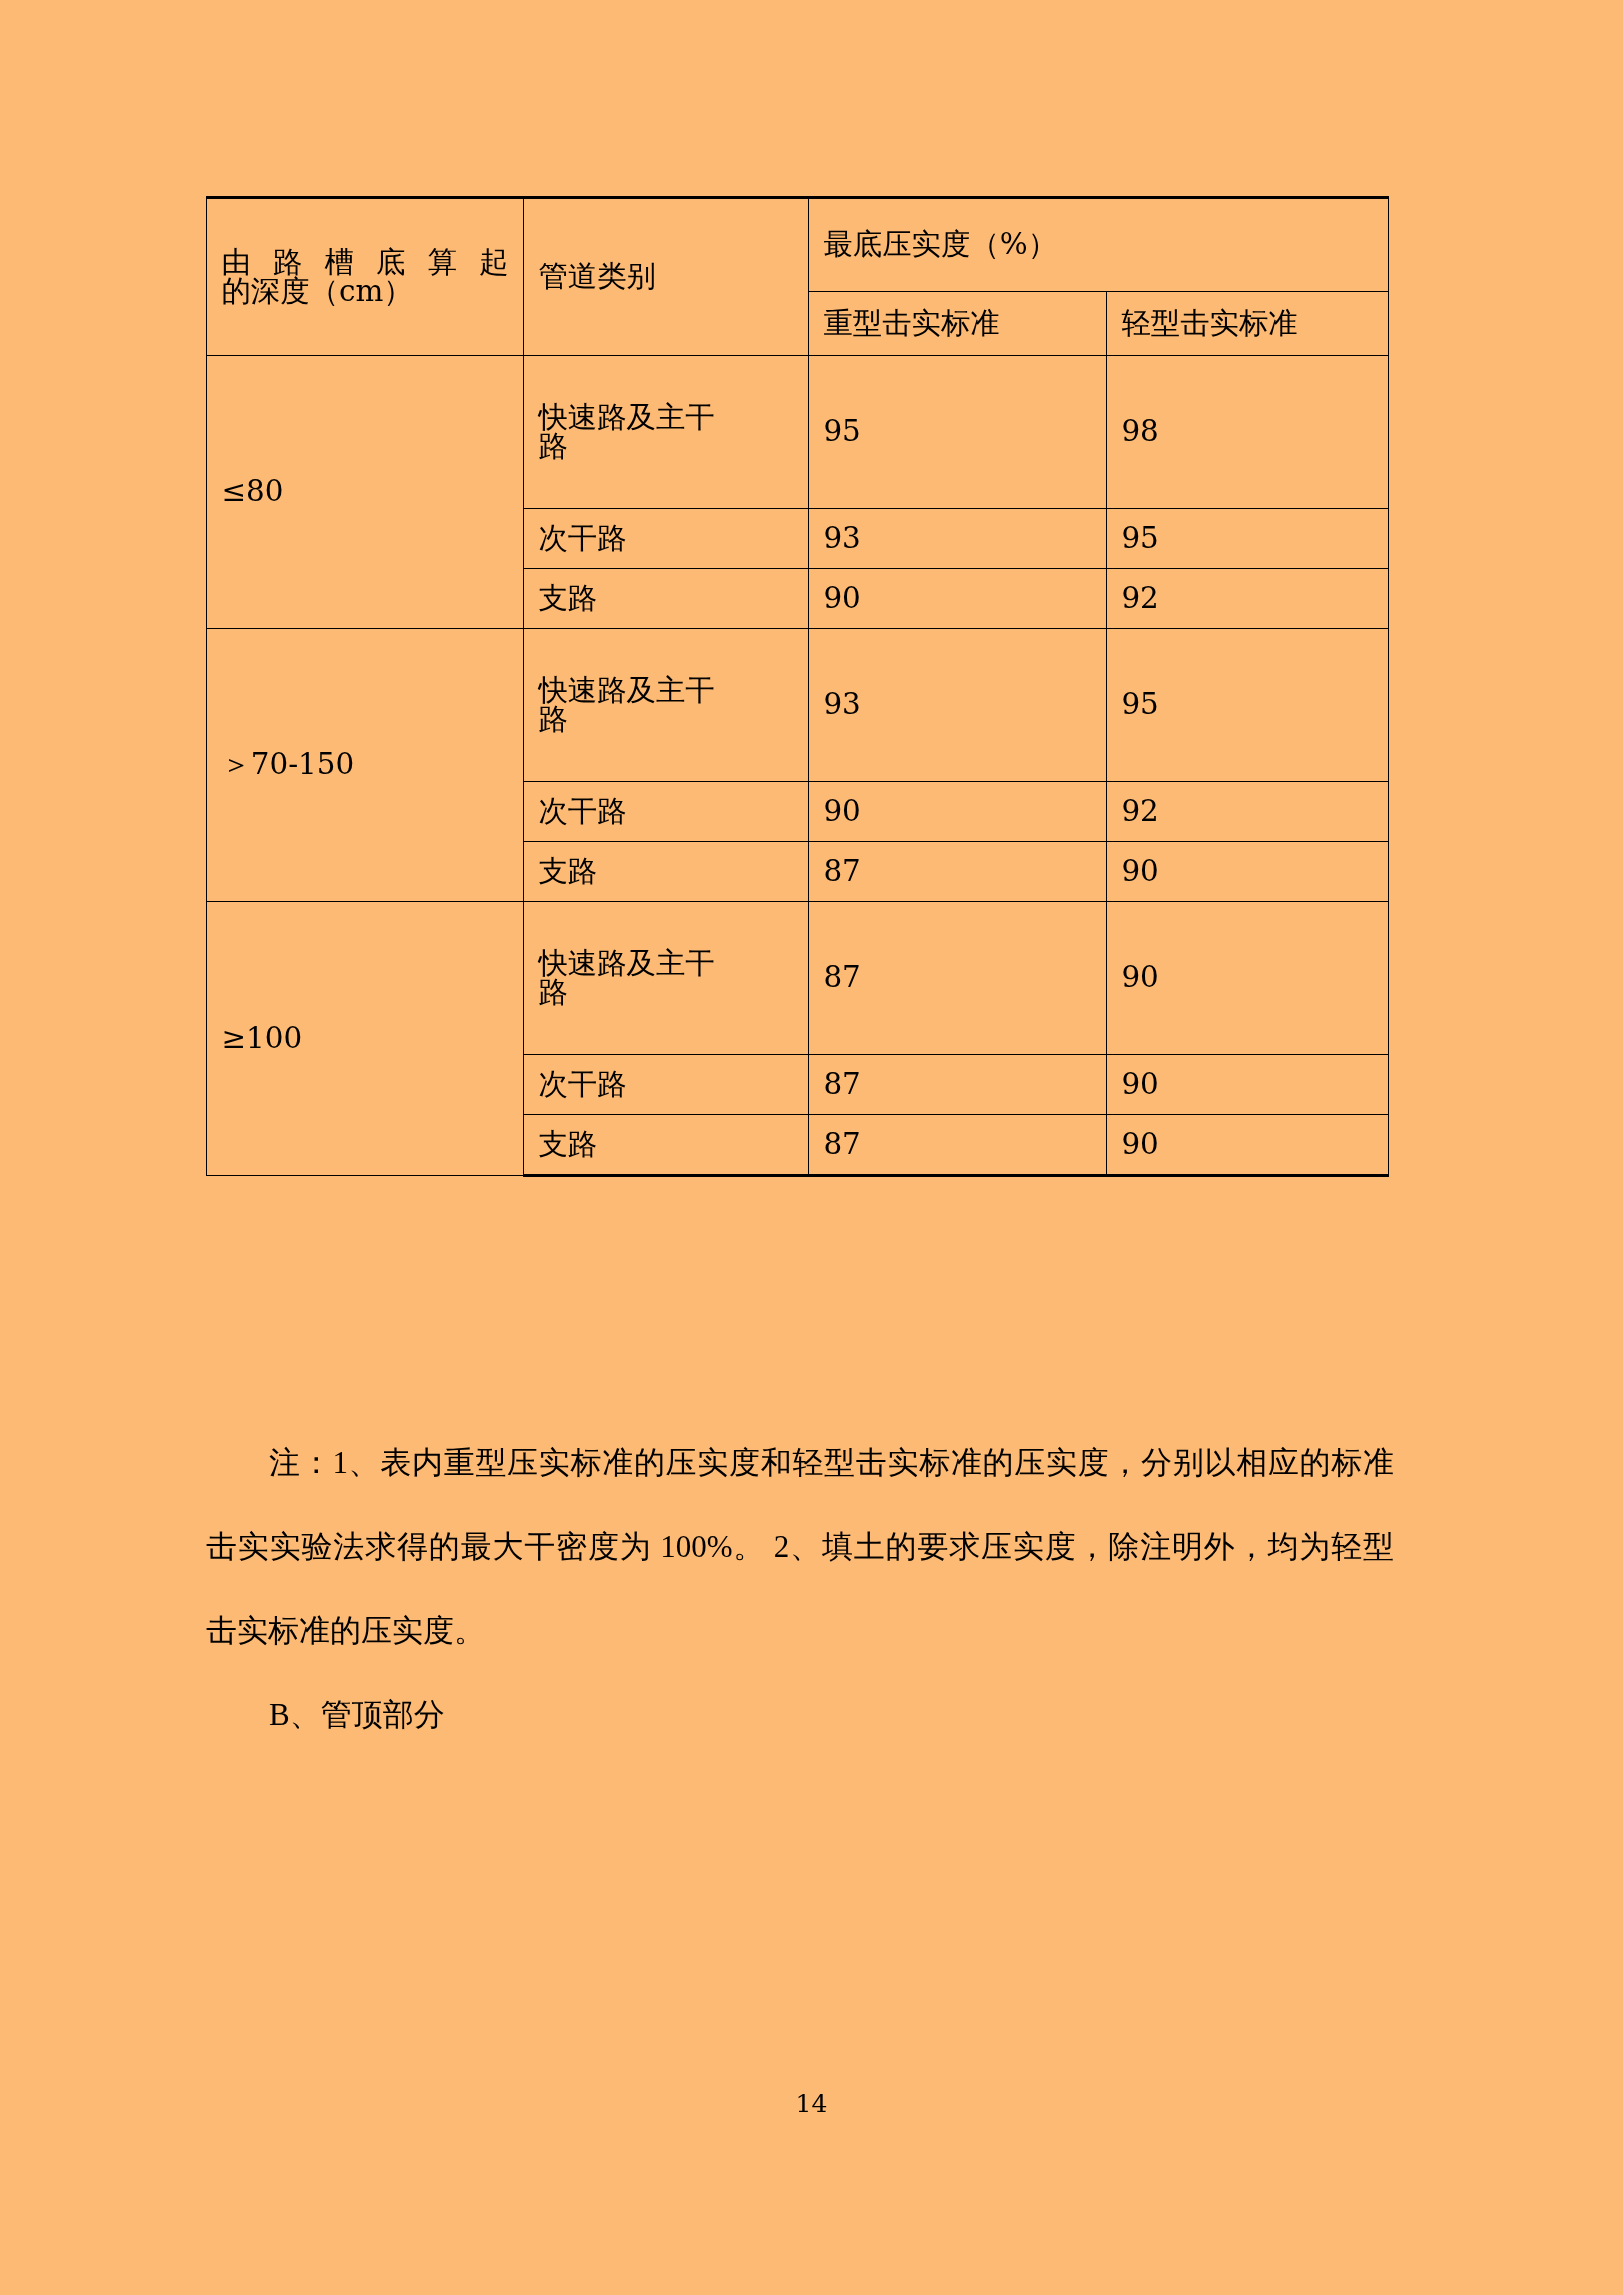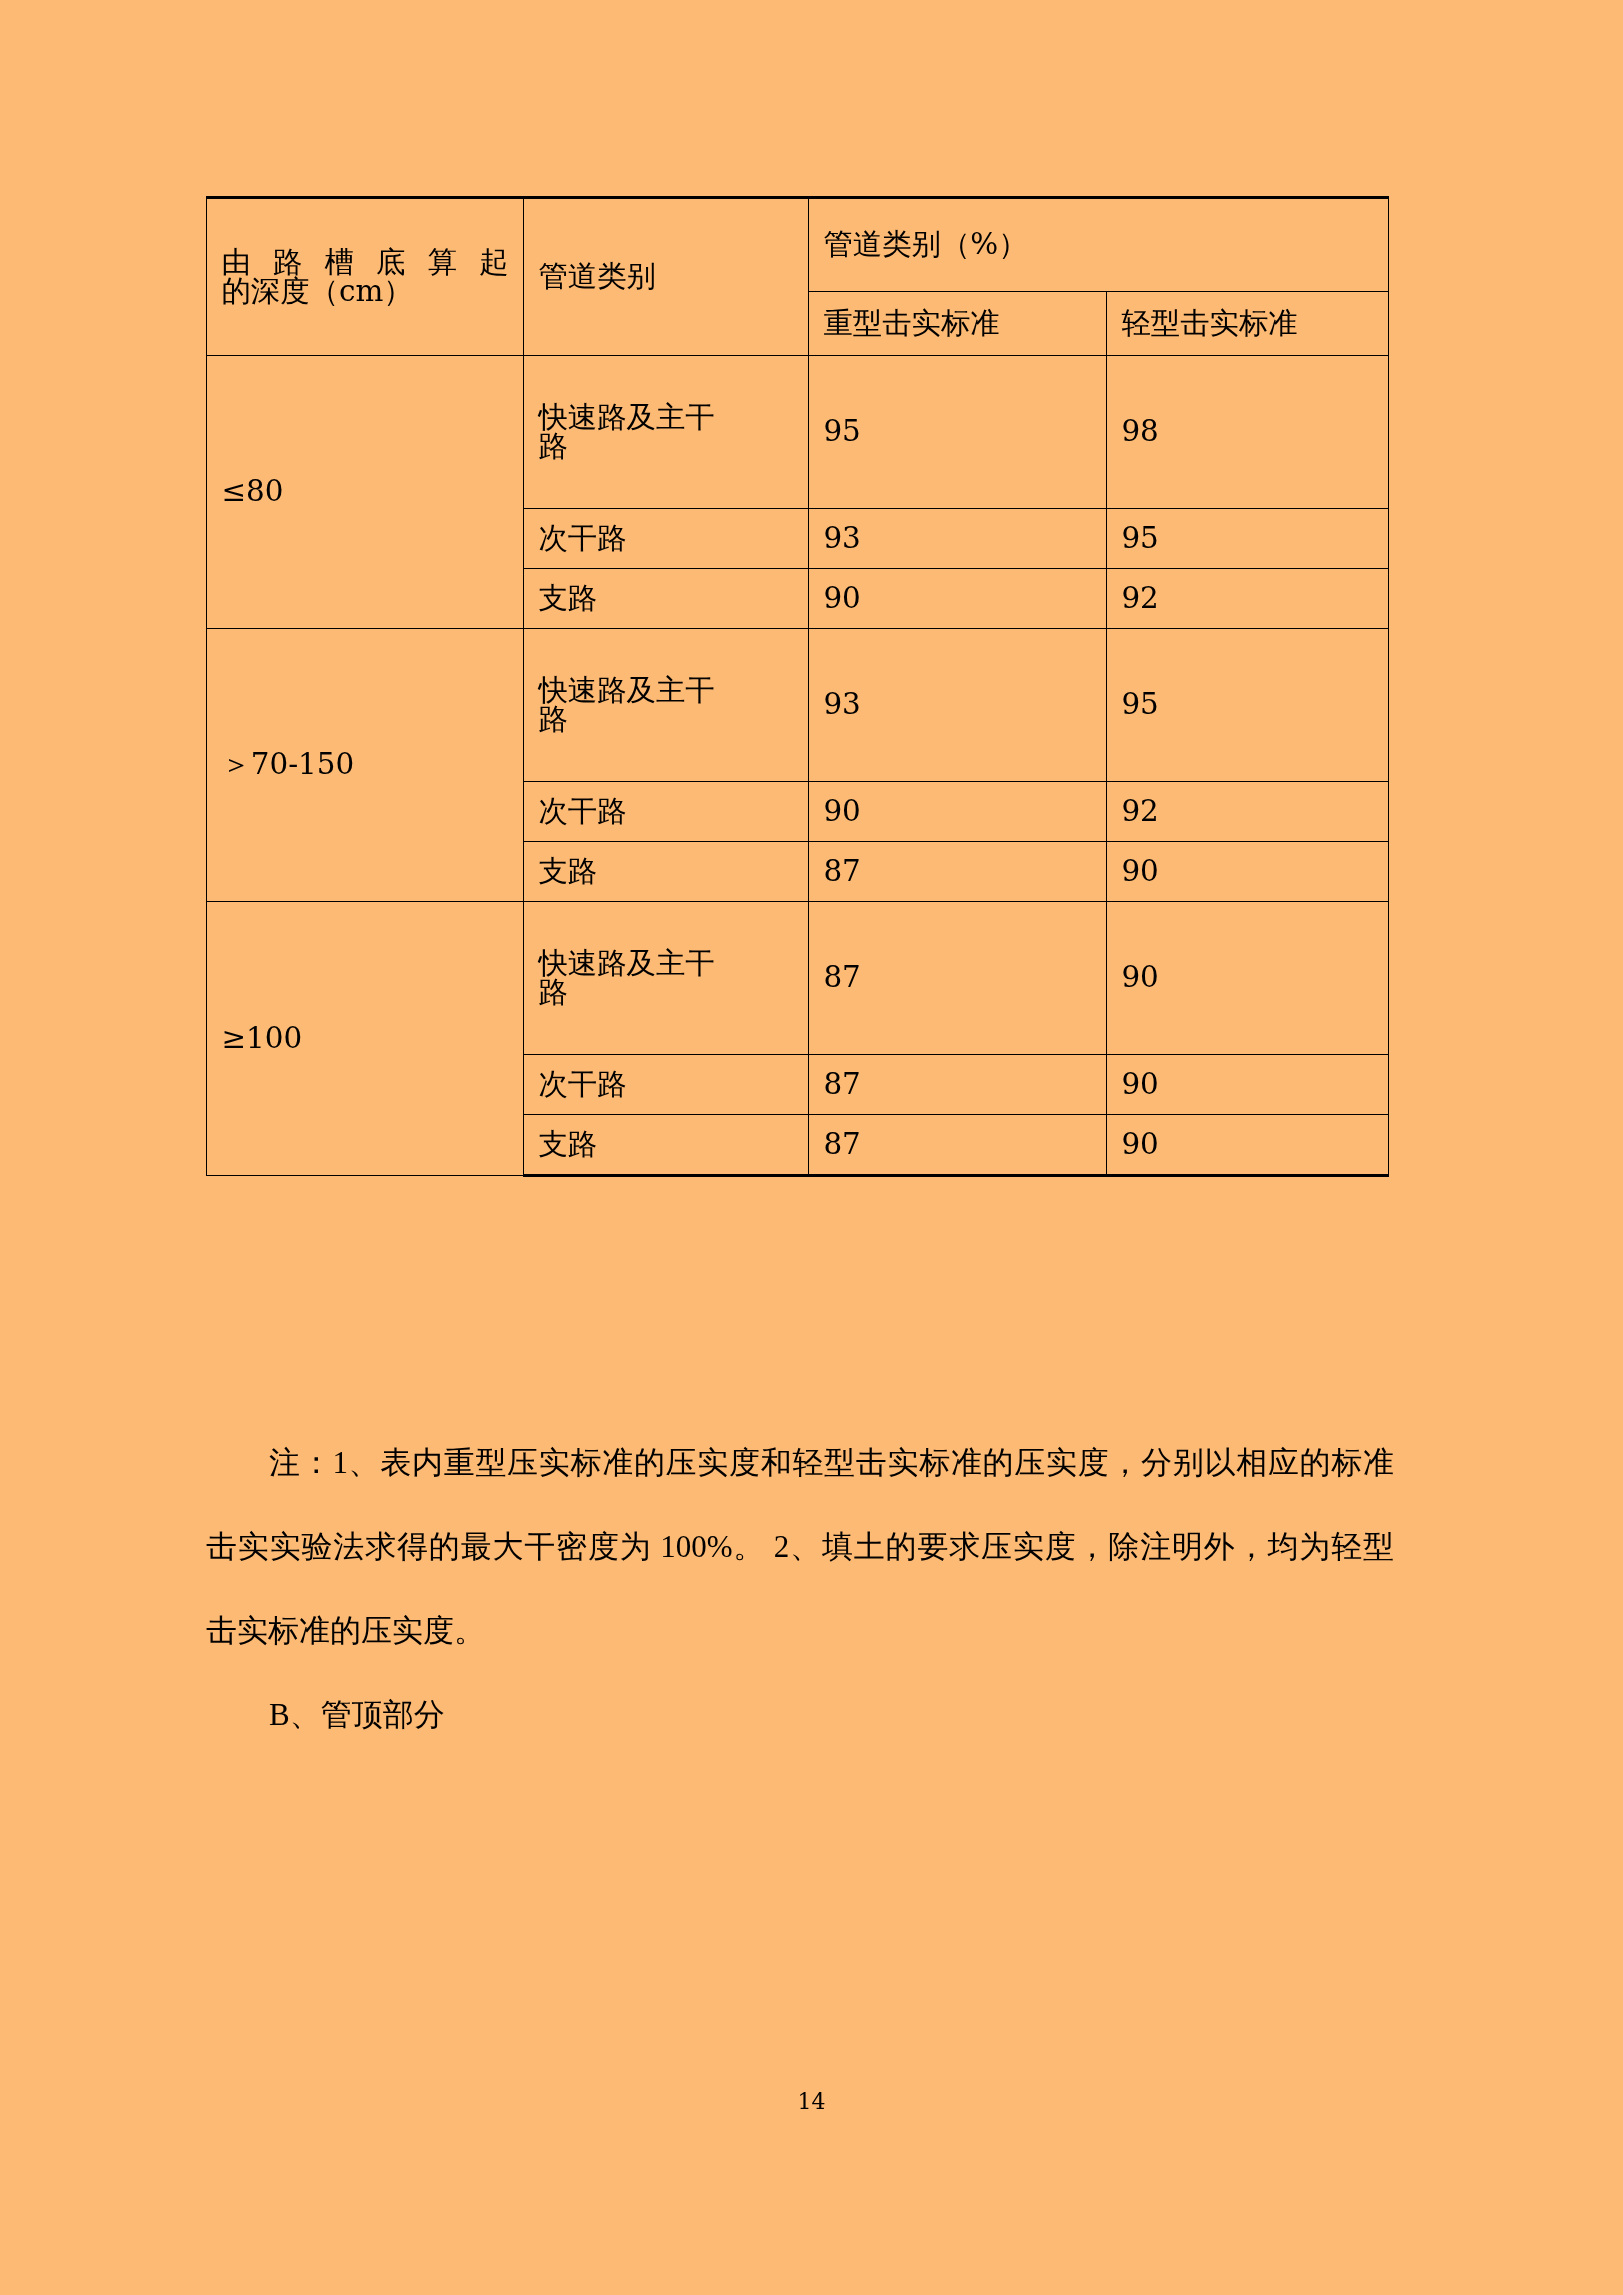--- a/index.html
+++ b/index.html
@@ -105,21 +105,21 @@
     text-align: justify;
   }
 
   
   .page-number {
     position: absolute;
     left: 0;
     top: 2089px;
     width: 1623px;
     text-align: center;
-    font-size: 22px;
+    font-size: 25px;
     font-family: "DejaVu Serif", "Liberation Serif", serif;
     color: #000000;
   }
 </style>
 </head>
 <body>
 
 <div class="page">
 
   <div class="table-wrap">
@@ -131,21 +131,21 @@
           <col class="col4">
       </colgroup>
       <tbody>
 
         <tr>
           <td class="outer-top hdr-depth" rowspan="2">
             <span class="ln just">由路槽底算起</span>
             <span class="ln plain">的深度（cm）</span>
           </td>
           <td class="outer-top cell-mid" rowspan="2">管道类别</td>
-          <td class="outer-top cell-mid hdr-tall" colspan="2">管道类别（%）</td>
+          <td class="outer-top cell-mid hdr-tall" colspan="2">最底压实度（%）</td>
         </tr>
 
         <tr>
           <td class="cell-mid hdr-sub">重型击实标准</td>
           <td class="cell-mid hdr-sub">轻型击实标准</td>
         </tr>
 
         <tr>
           <td class="depth-cell" rowspan="3">≤80</td>
           <td class="cell-mid two-line cat-tall">

